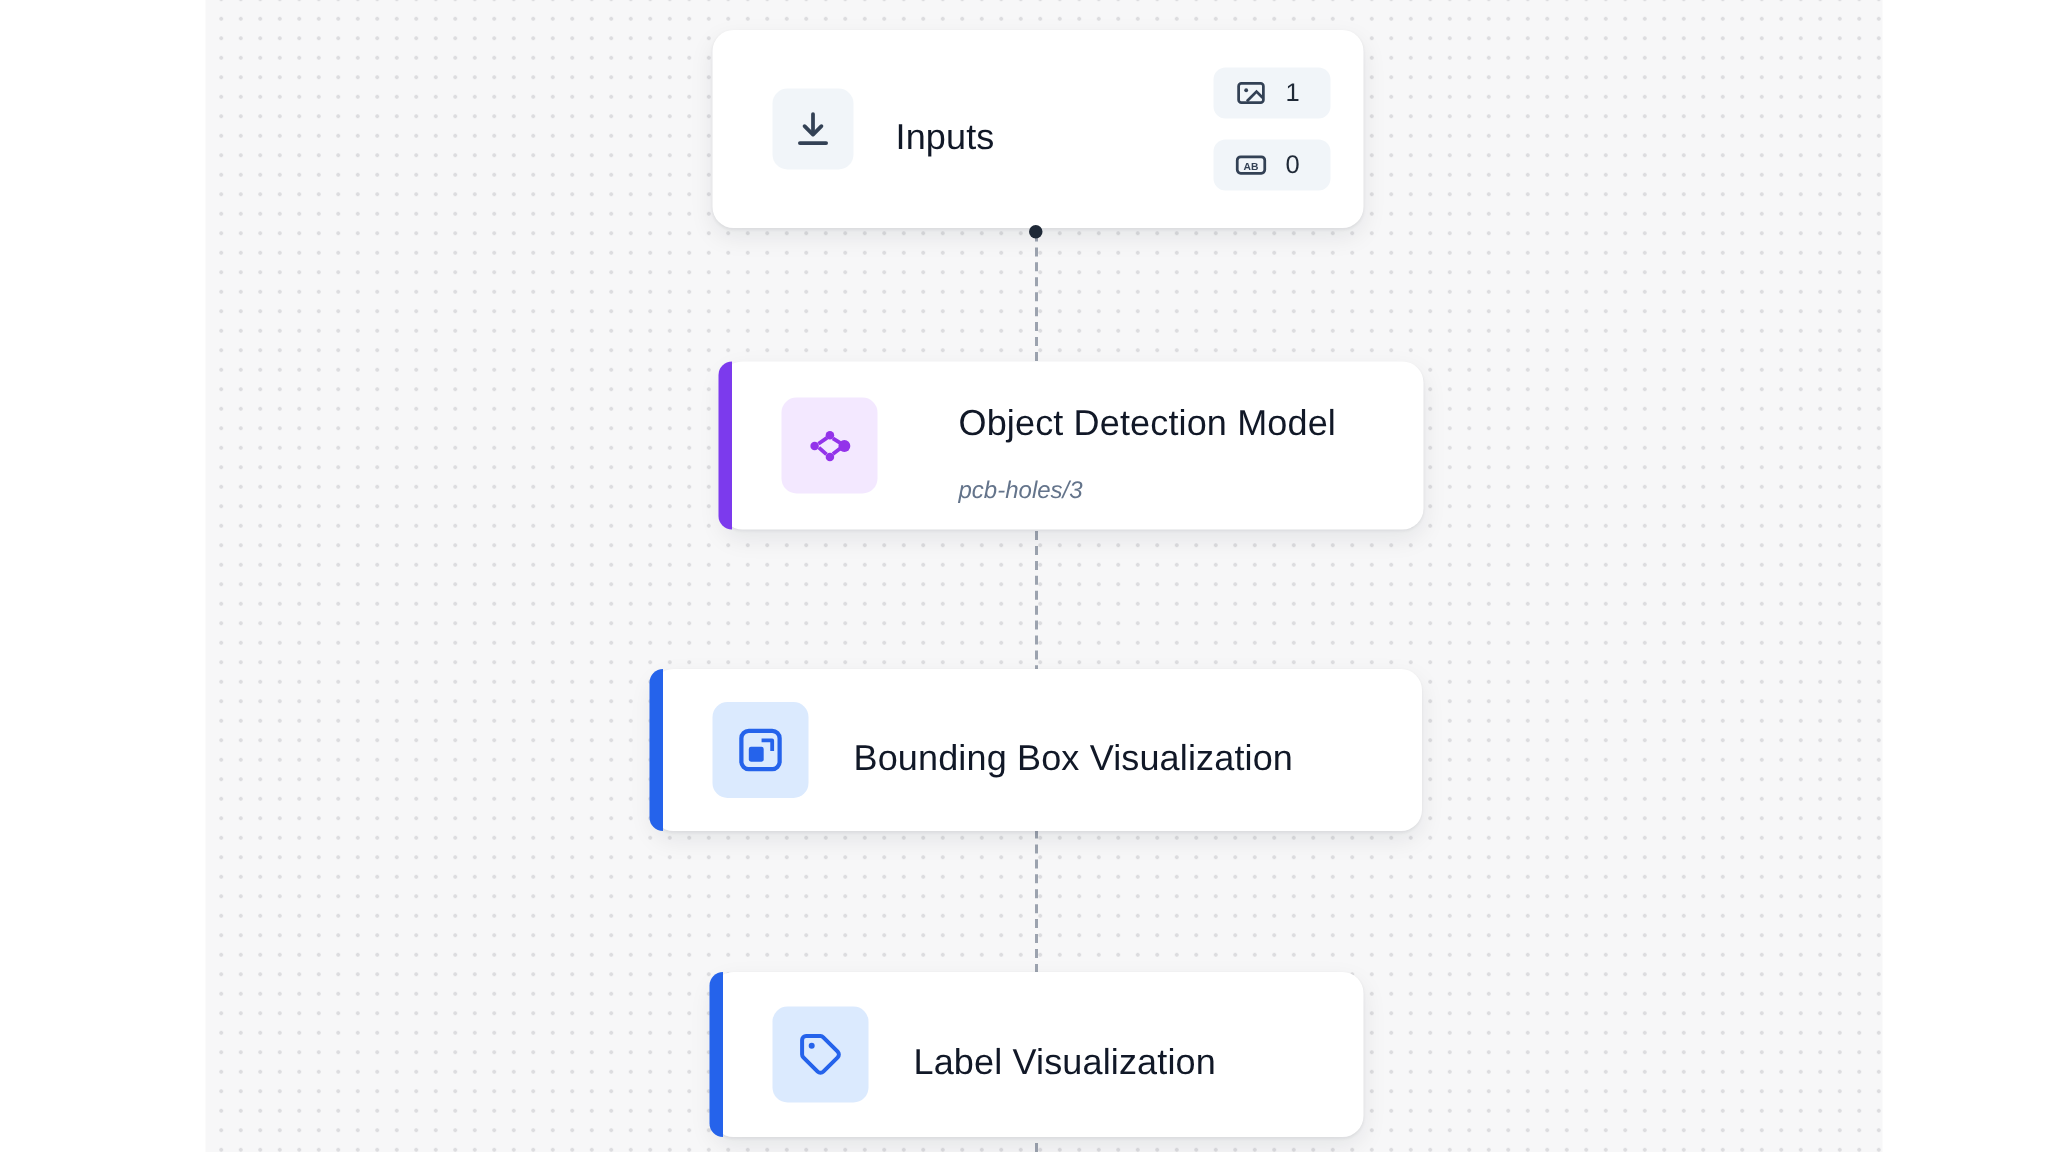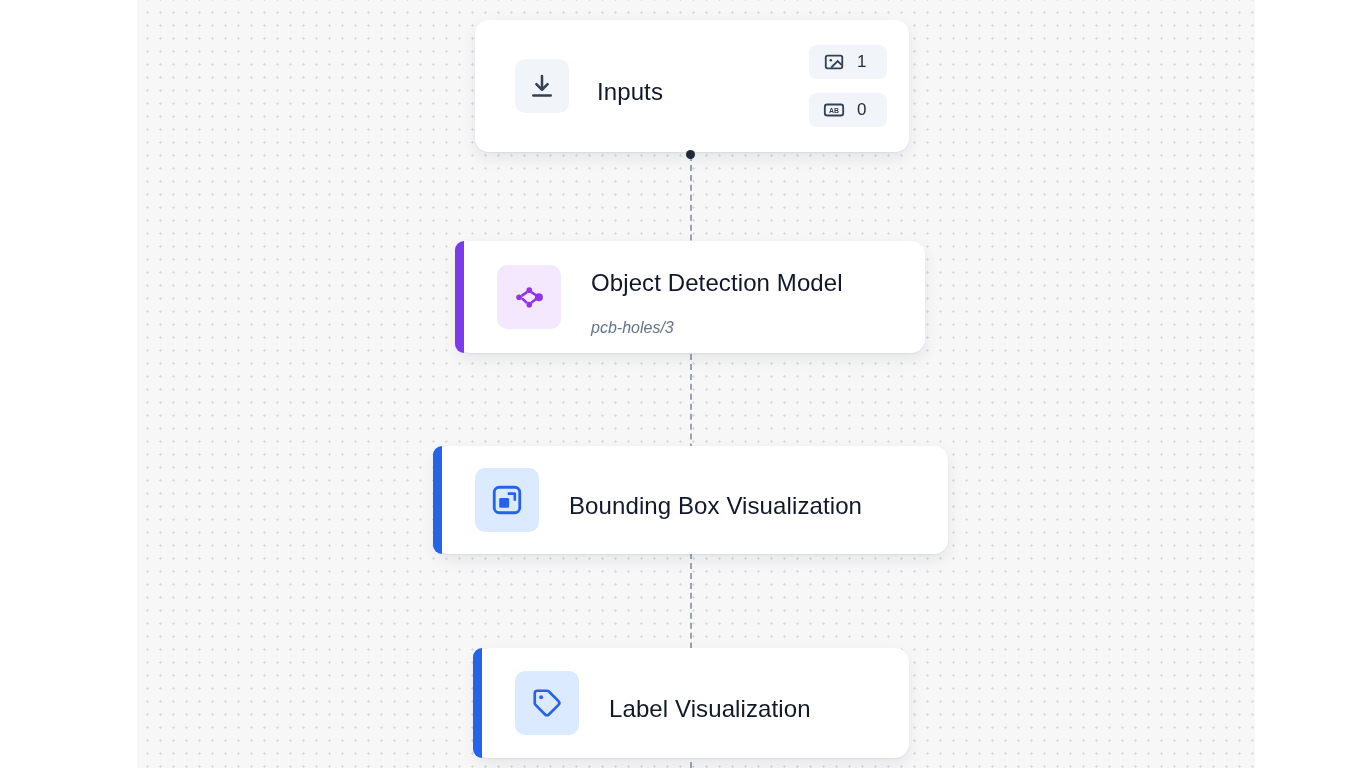--- a/index.html
+++ b/index.html
@@ -61,21 +61,21 @@
   .node.inputs .icon-box { margin-right:28px; }
   .badge-col { margin-left:auto; display:flex; flex-direction:column; gap:14px; }
   .badge {
     display:flex; align-items:center; gap:12px;
     background:#f1f5f9; border-radius:8px; padding:6px 14px;
     font-size:17px; color:#1f2937; min-width:78px;
   }
   .badge svg { display:block; }
 
   
-  .node.model { left:457px; top:241px; width:468px; height:112px; padding:0 24px 0 40px; }
+  .node.model { left:481px; top:241px; width:468px; height:112px; padding:0 24px 0 40px;gap:24px; }
   .node.model .icon-box { margin-right:30px; }
 
   
   .node.bbox { left:435px; top:446px; width:513px; height:108px; padding:0 24px 0 40px; }
   .node.bbox .icon-box { margin-right:30px; }
 
   
   .node.labelviz { left:475px; top:648px; width:434px; height:110px; padding:0 24px 0 40px; }
   .node.labelviz .icon-box { margin-right:30px; }
 

